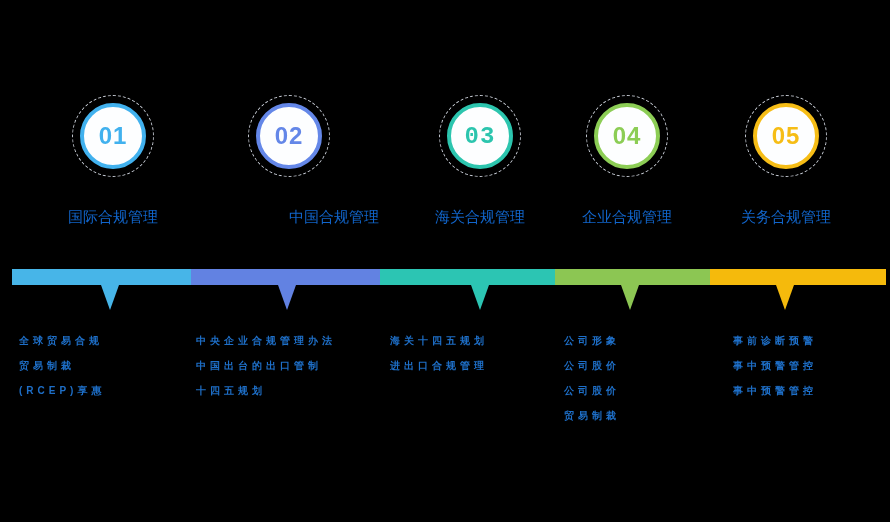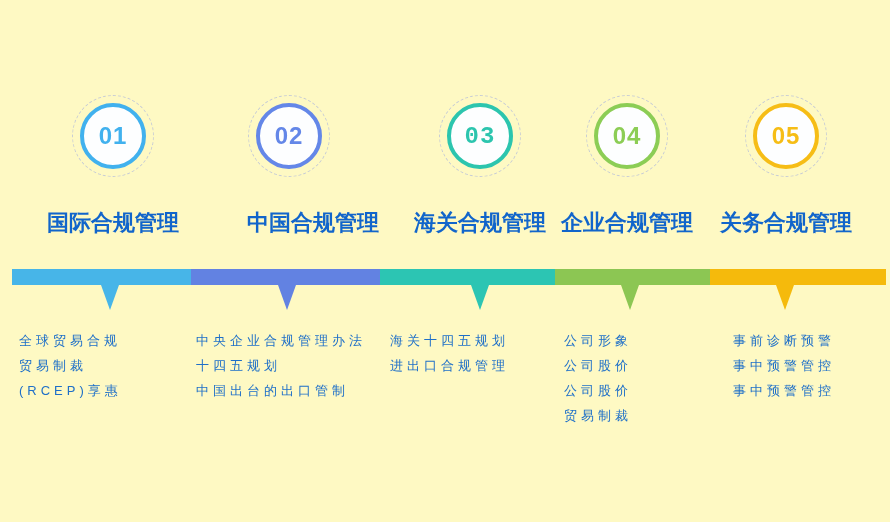--- a/index.html
+++ b/index.html
@@ -1,20 +1,20 @@
 <!DOCTYPE html>
 <html><head>
 <meta charset="utf-8">
 <style>
   html,body{margin:0;padding:0;}
   body{font-family:"Liberation Sans","DejaVu Sans",sans-serif;}
   .stage{
     position:relative;
     width:890px;height:522px;
-    background:#fef9c3;
+    background:#000000;
     overflow:hidden;
   }
   
   .step{position:absolute;top:95px;width:180px;text-align:center;}
   .step-1{left:23px;}
   .step-2{left:199px;text-align:right;}
   .step-3{left:390px;}
   .step-4{left:537px;}
   .step-5{left:696px;}
   .ring-dashed{
@@ -27,21 +27,21 @@
     width:66px;height:66px;box-sizing:border-box;
     border:4px solid #999;border-radius:50%;
     background:#fdfeff;
     display:flex;align-items:center;justify-content:center;
   }
   .num{
     font-size:24px;font-weight:bold;letter-spacing:1px;
   }
   .title{
     margin-top:31px;
-    font-size:22px;font-weight:bold;color:#1165cb;
+    font-size:15px;font-weight:normal;color:#1165cb;
     white-space:nowrap;
   }
   
   .bar{
     position:absolute;left:12px;top:269px;
     width:874px;height:16px;
     display:flex;
   }
   .seg{height:16px;}
   .seg-1{width:179px;}
@@ -58,21 +58,21 @@
     border-top:25px solid #999;
   }
   .tri-1{left:101px;}
   .tri-2{left:278px;}
   .tri-3{left:471px;}
   .tri-4{left:621px;}
   .tri-5{left:776px;}
   
   .list{
     position:absolute;top:328px;
-    font-size:13px;font-weight:normal;color:#1e6fc8;
+    font-size:10px;font-weight:bold;color:#1e6fc8;
     letter-spacing:4px;line-height:25px;
     word-break:break-all;
   }
   .list-1{left:19px;width:176px;}
   .list-2{left:196px;width:176px;}
   .list-3{left:390px;width:176px;}
   .list-4{left:564px;width:150px;}
   .list-5{left:733px;width:160px;}
 </style>
 </head>
@@ -139,22 +139,22 @@
   <div class="tri tri-4" style="border-top-color: rgb(140, 198, 83);"></div>
   <div class="tri tri-5" style="border-top-color: rgb(245, 186, 12);"></div>
 
   <div class="list list-1">
       <div>全球贸易合规</div>
       <div>贸易制裁</div>
       <div>(RCEP)享惠</div>
     </div>
   <div class="list list-2">
       <div>中央企业合规管理办法</div>
+      <div>中国出台的出口管制</div>
       <div>十四五规划</div>
-      <div>中国出台的出口管制</div>
     </div>
   <div class="list list-3">
       <div>海关十四五规划</div>
       <div>进出口合规管理</div>
     </div>
   <div class="list list-4">
       <div>公司形象</div>
       <div>公司股价</div>
       <div>公司股价</div>
       <div>贸易制裁</div>

